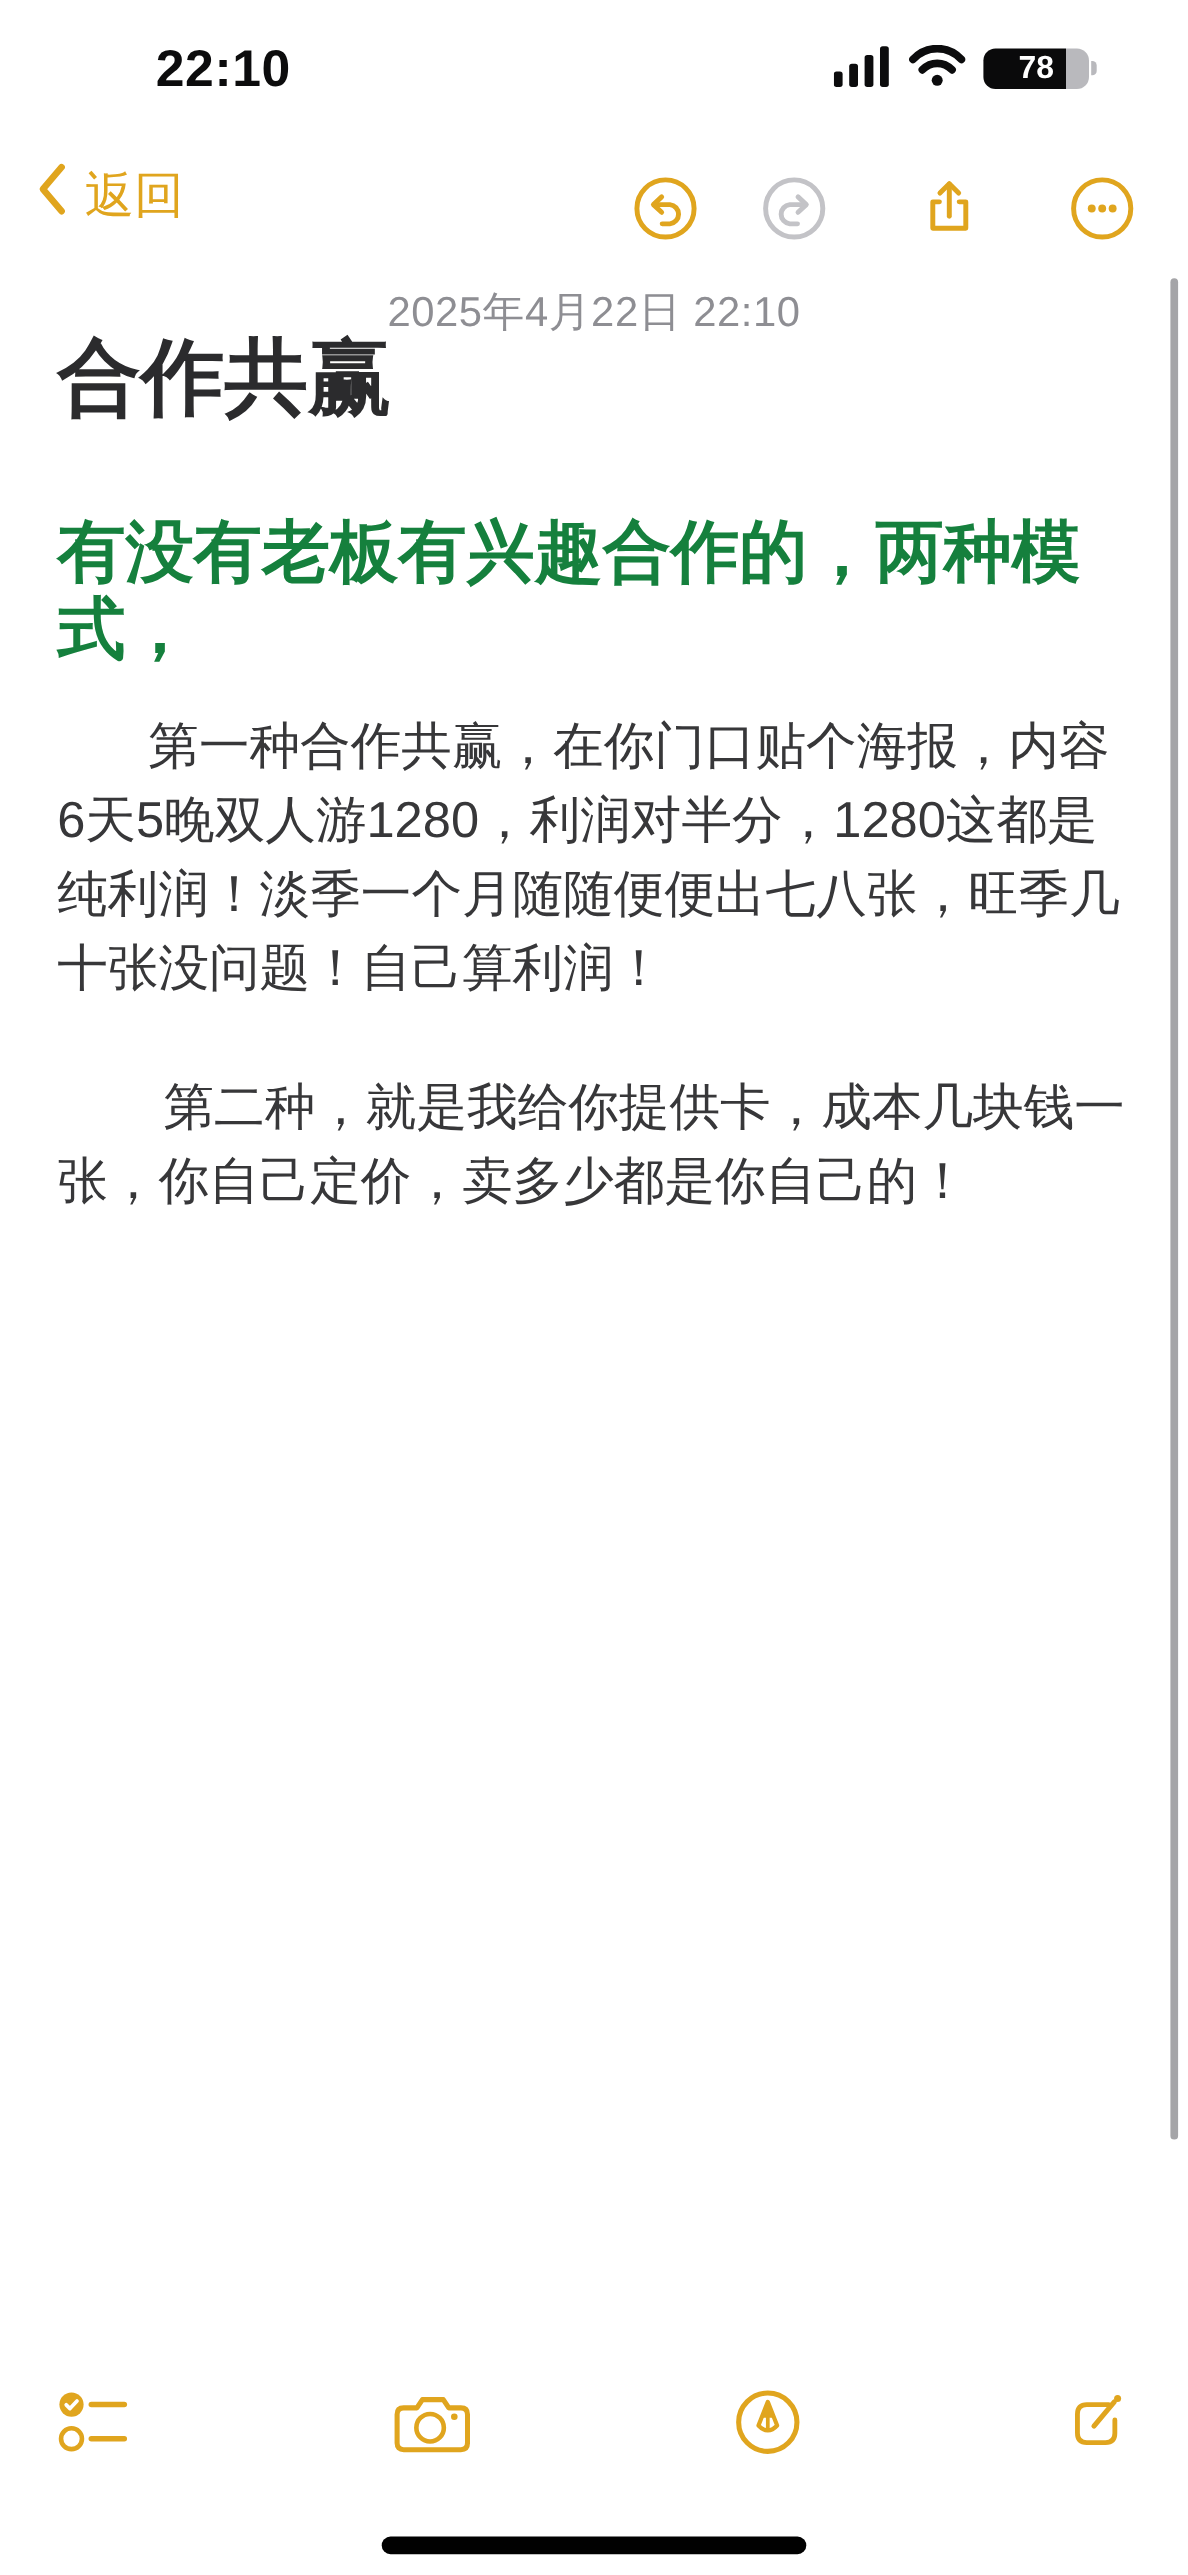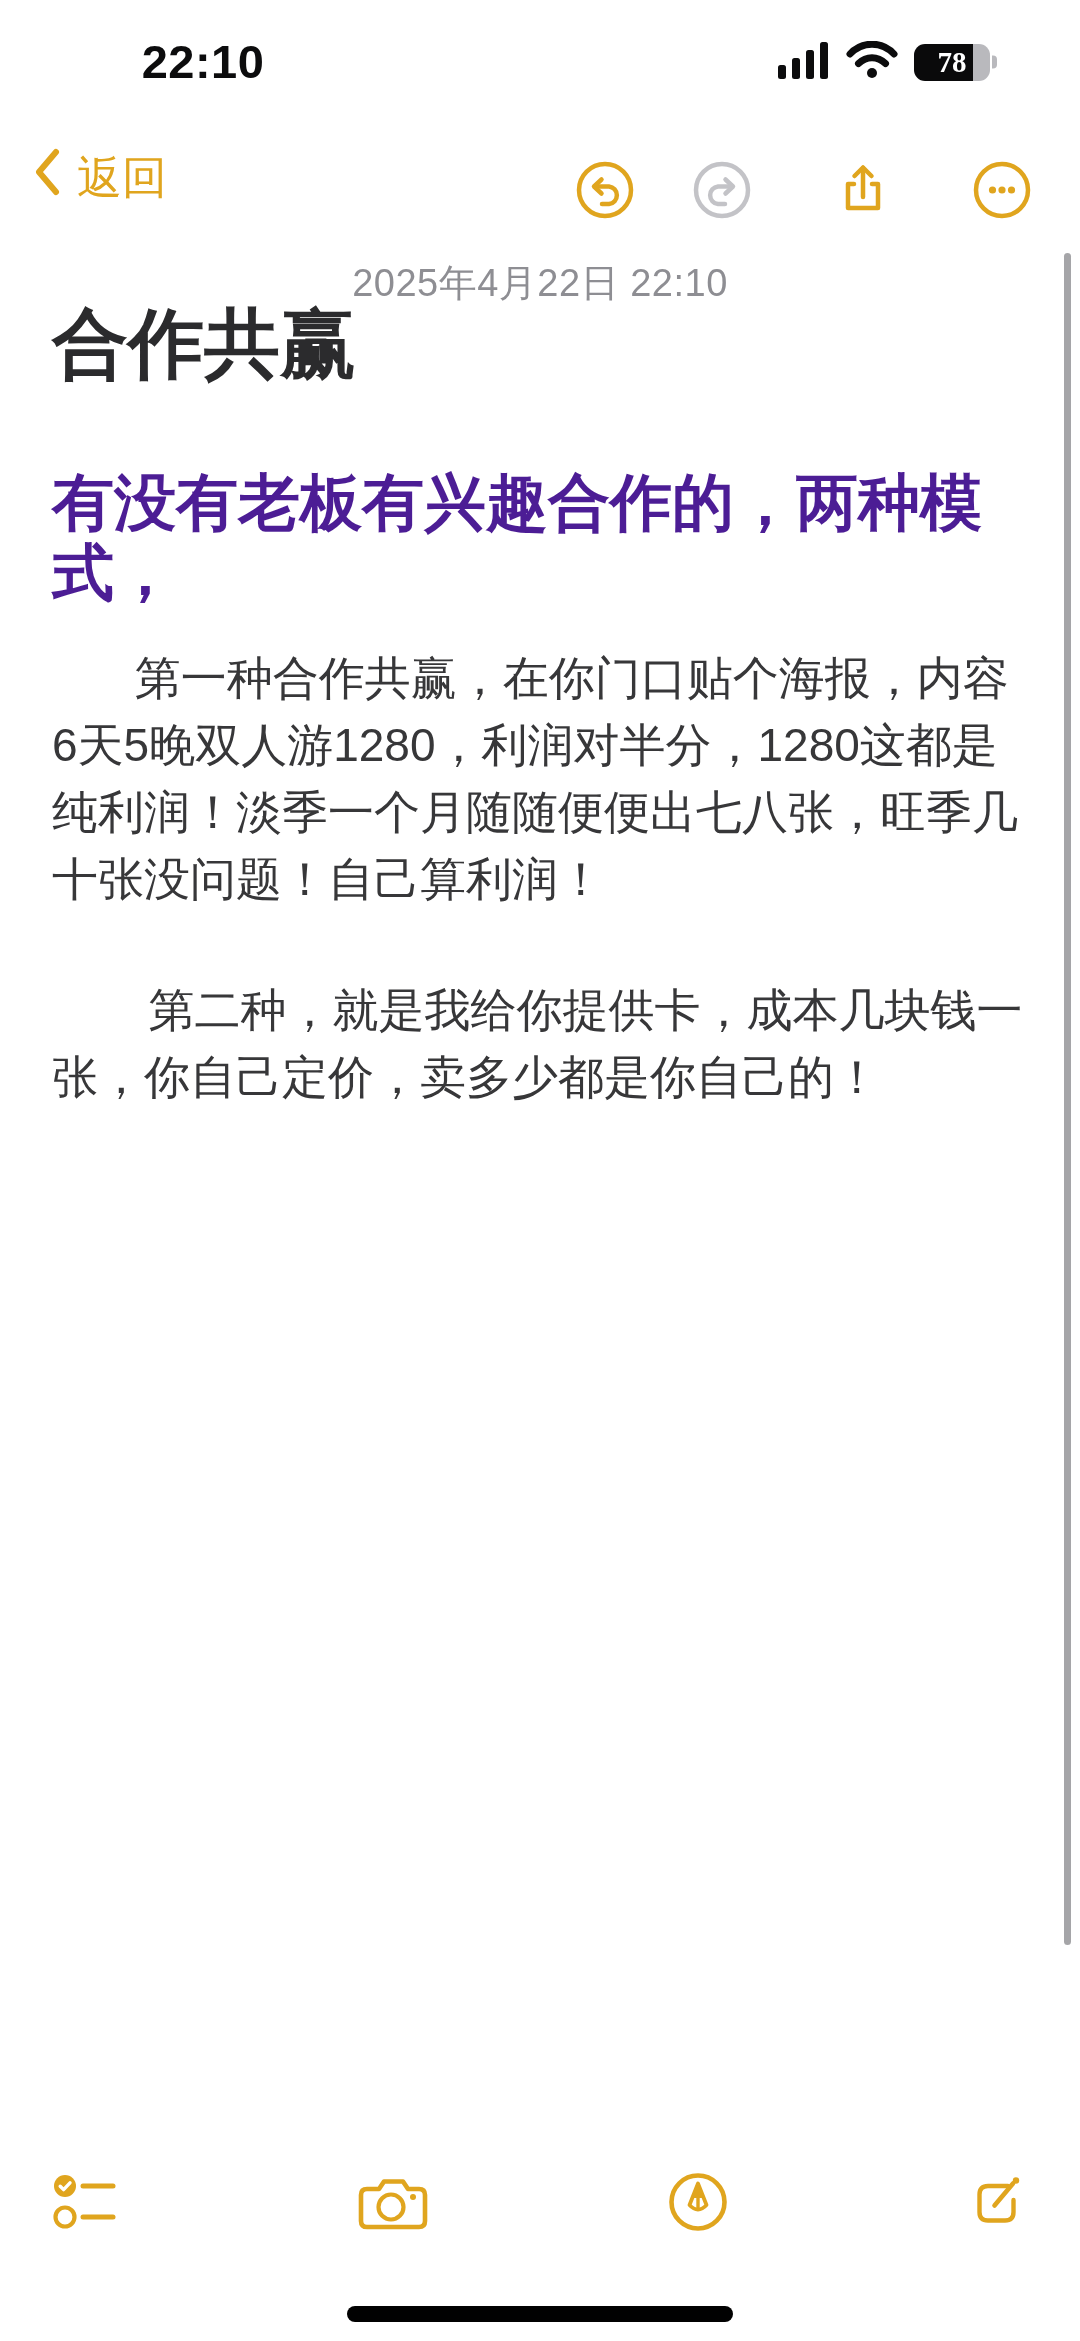--- a/index.html
+++ b/index.html
@@ -9,43 +9,43 @@
     -webkit-font-smoothing:antialiased;
   }
   
   .status-bar{position:absolute;top:30px;left:0;right:0;height:64px;padding-left:10px;}
   .status-time{
     position:absolute;left:98px;top:0;width:210px;height:64px;line-height:64px;
     text-align:center;font-size:47px;font-weight:700;color:#0c0c0d;letter-spacing:0.5px;
   }
   .status-icons{position:absolute;right:90px;top:0;height:64px;display:flex;align-items:center;gap:16px;}
   .battery{
-    position:relative;width:76px;height:37px;border-radius:11px;
+    position:relative;width:96px;height:37px;border-radius:11px;
     display:flex;align-items:center;justify-content:center;
-    color:#ffffff;font-size:29px;font-weight:700;font-family:Liberation Serif, serif;
+    color:#ffffff;font-size:29px;font-weight:700;
   }
   .battery-cap{
     position:absolute;right:-7px;top:50%;transform:translateY(-50%);
     width:5px;height:13px;background:#b9b9bd;border-radius:0 4px 4px 0;
   }
   
   .nav-bar{position:absolute;top:148px;left:0;right:0;height:88px;}
   .back-button{
     position:absolute;left:33px;top:0;height:88px;display:flex;align-items:flex-start;gap:16px;cursor:default;
   }
   .back-label{font-size:45px;color:var(--accent);}
   .nav-icon{position:absolute;top:50%;transform:translate(-50%,-50%);}
   
   .date-line{
     position:absolute;top:246px;left:0;right:0;text-align:center;
     font-size:38px;color:#8e8e93;letter-spacing:0.5px;margin-top:12px;
   }
   .content{position:absolute;top:296px;left:52px;width:976px;}
   .note-title{font-size:76px;line-height:96px;font-weight:700;color:#2b2b2d;margin:0;}
-  .note-heading{font-size:62px;line-height:70px;font-weight:700;color:#4c1d95;margin:76px 0 0 0;}
+  .note-heading{font-size:62px;line-height:70px;font-weight:700;color:#15803d;margin:76px 0 0 0;}
   .para{font-size:46px;line-height:67px;color:#373739;margin:0;}
   .para.first{margin-top:22px;}
   .para + .para{margin-top:64px;}
   
   .scrollbar-thumb{
     position:absolute;left:1064px;top:253px;width:7px;height:1692px;
     background:#a5a5a8;border-radius:4px;
   }
   
   .toolbar{
@@ -131,21 +131,21 @@
   </span>
 </div>
 
 <div class="date-line">2025年4月22日 22:10</div>
 
 <div class="content">
   <h1 class="note-title">合作共赢</h1>
   <h2 class="note-heading">有没有老板有兴趣合作的，两种模式，</h2>
   <div id="paragraphs">
       <p class="para first" style="text-indent: 1.8em; margin-top: 37px;">第一种合作共赢，在你门口贴个海报，内容6天5晚双人游1280，利润对半分，1280这都是纯利润！淡季一个月随随便便出七八张，旺季几十张没问题！自己算利润！</p>
-      <p class="para" style="text-indent: 2.1em;">第二种，就是我给你提供卡，成本几块钱一张，你自己定价，卖多少都是你自己的！</p>
+      <p class="para" style="text-indent: 2.1em; font-family: Liberation Mono, monospace;">第二种，就是我给你提供卡，成本几块钱一张，你自己定价，卖多少都是你自己的！</p>
     </div>
 </div>
 
 <div class="scrollbar-thumb"></div>
 
 <div class="toolbar">
   <span class="tool-btn">
     <svg width="66" height="60" viewBox="0 0 66 60">
       <circle cx="13" cy="14" r="11" fill="var(--accent)"></circle>
       <path d="M8.2 14.2 L11.6 17.6 L18 10.8" fill="none" stroke="#ffffff" stroke-width="3.4" stroke-linecap="round" stroke-linejoin="round"></path>

